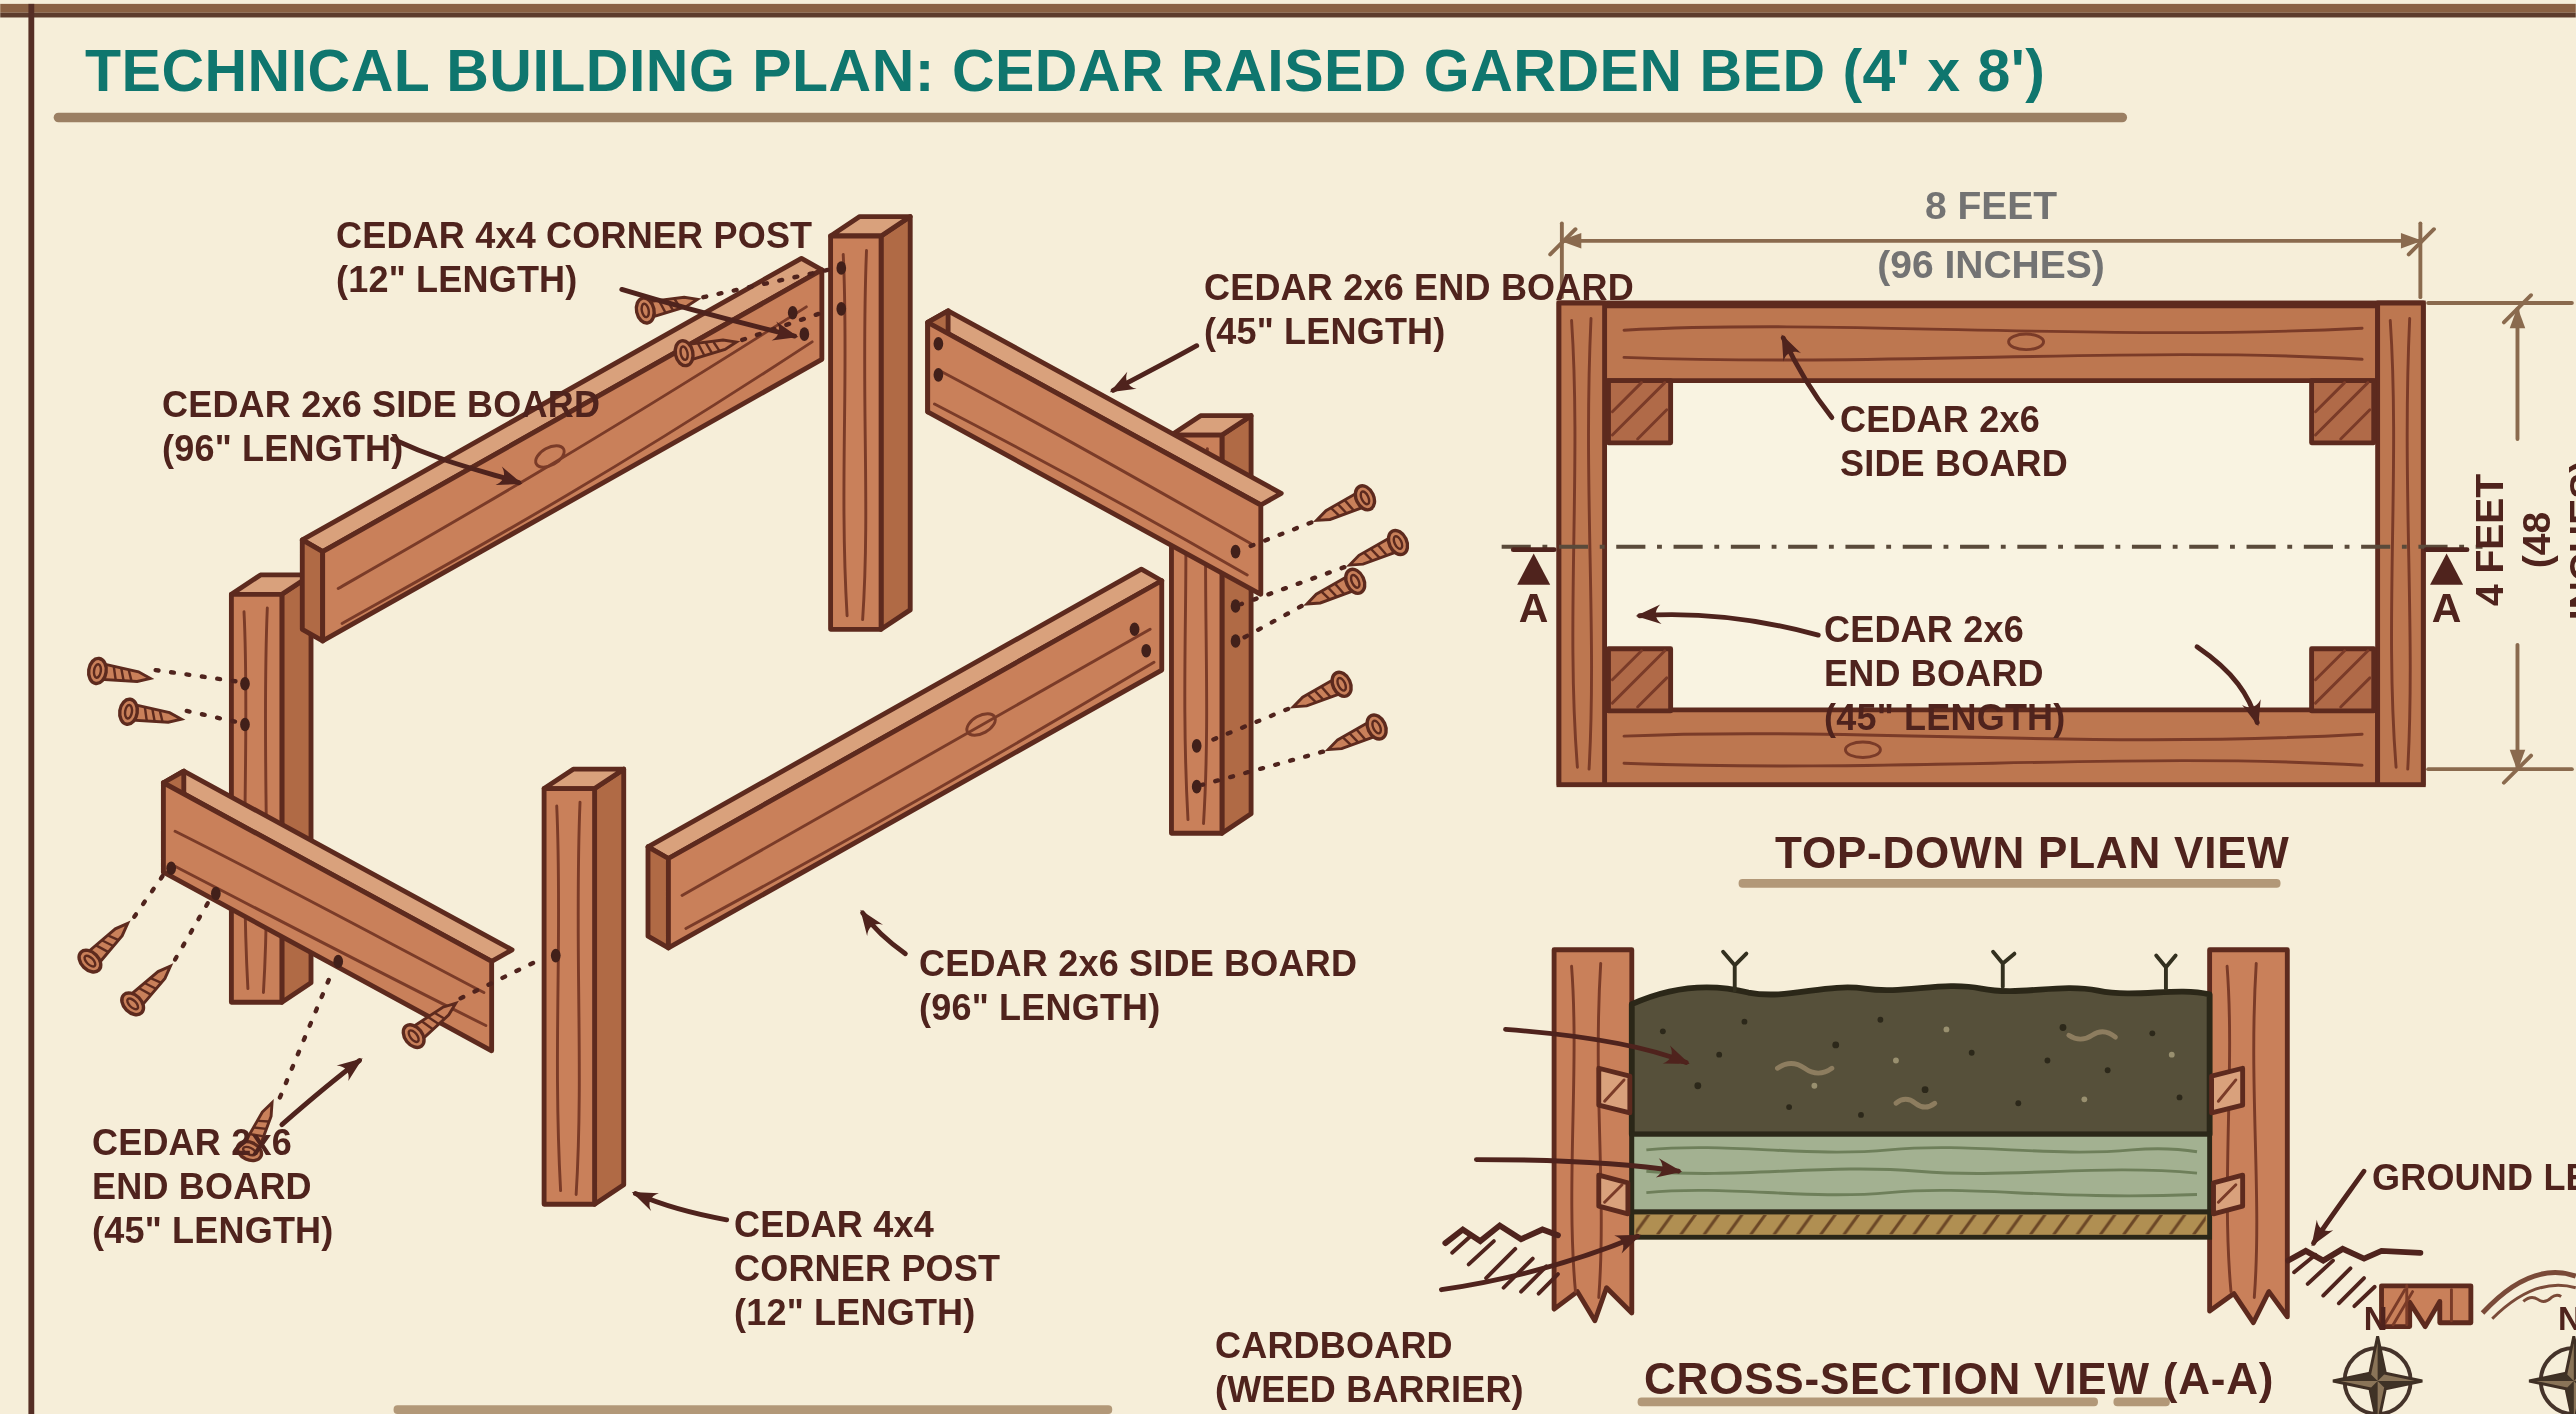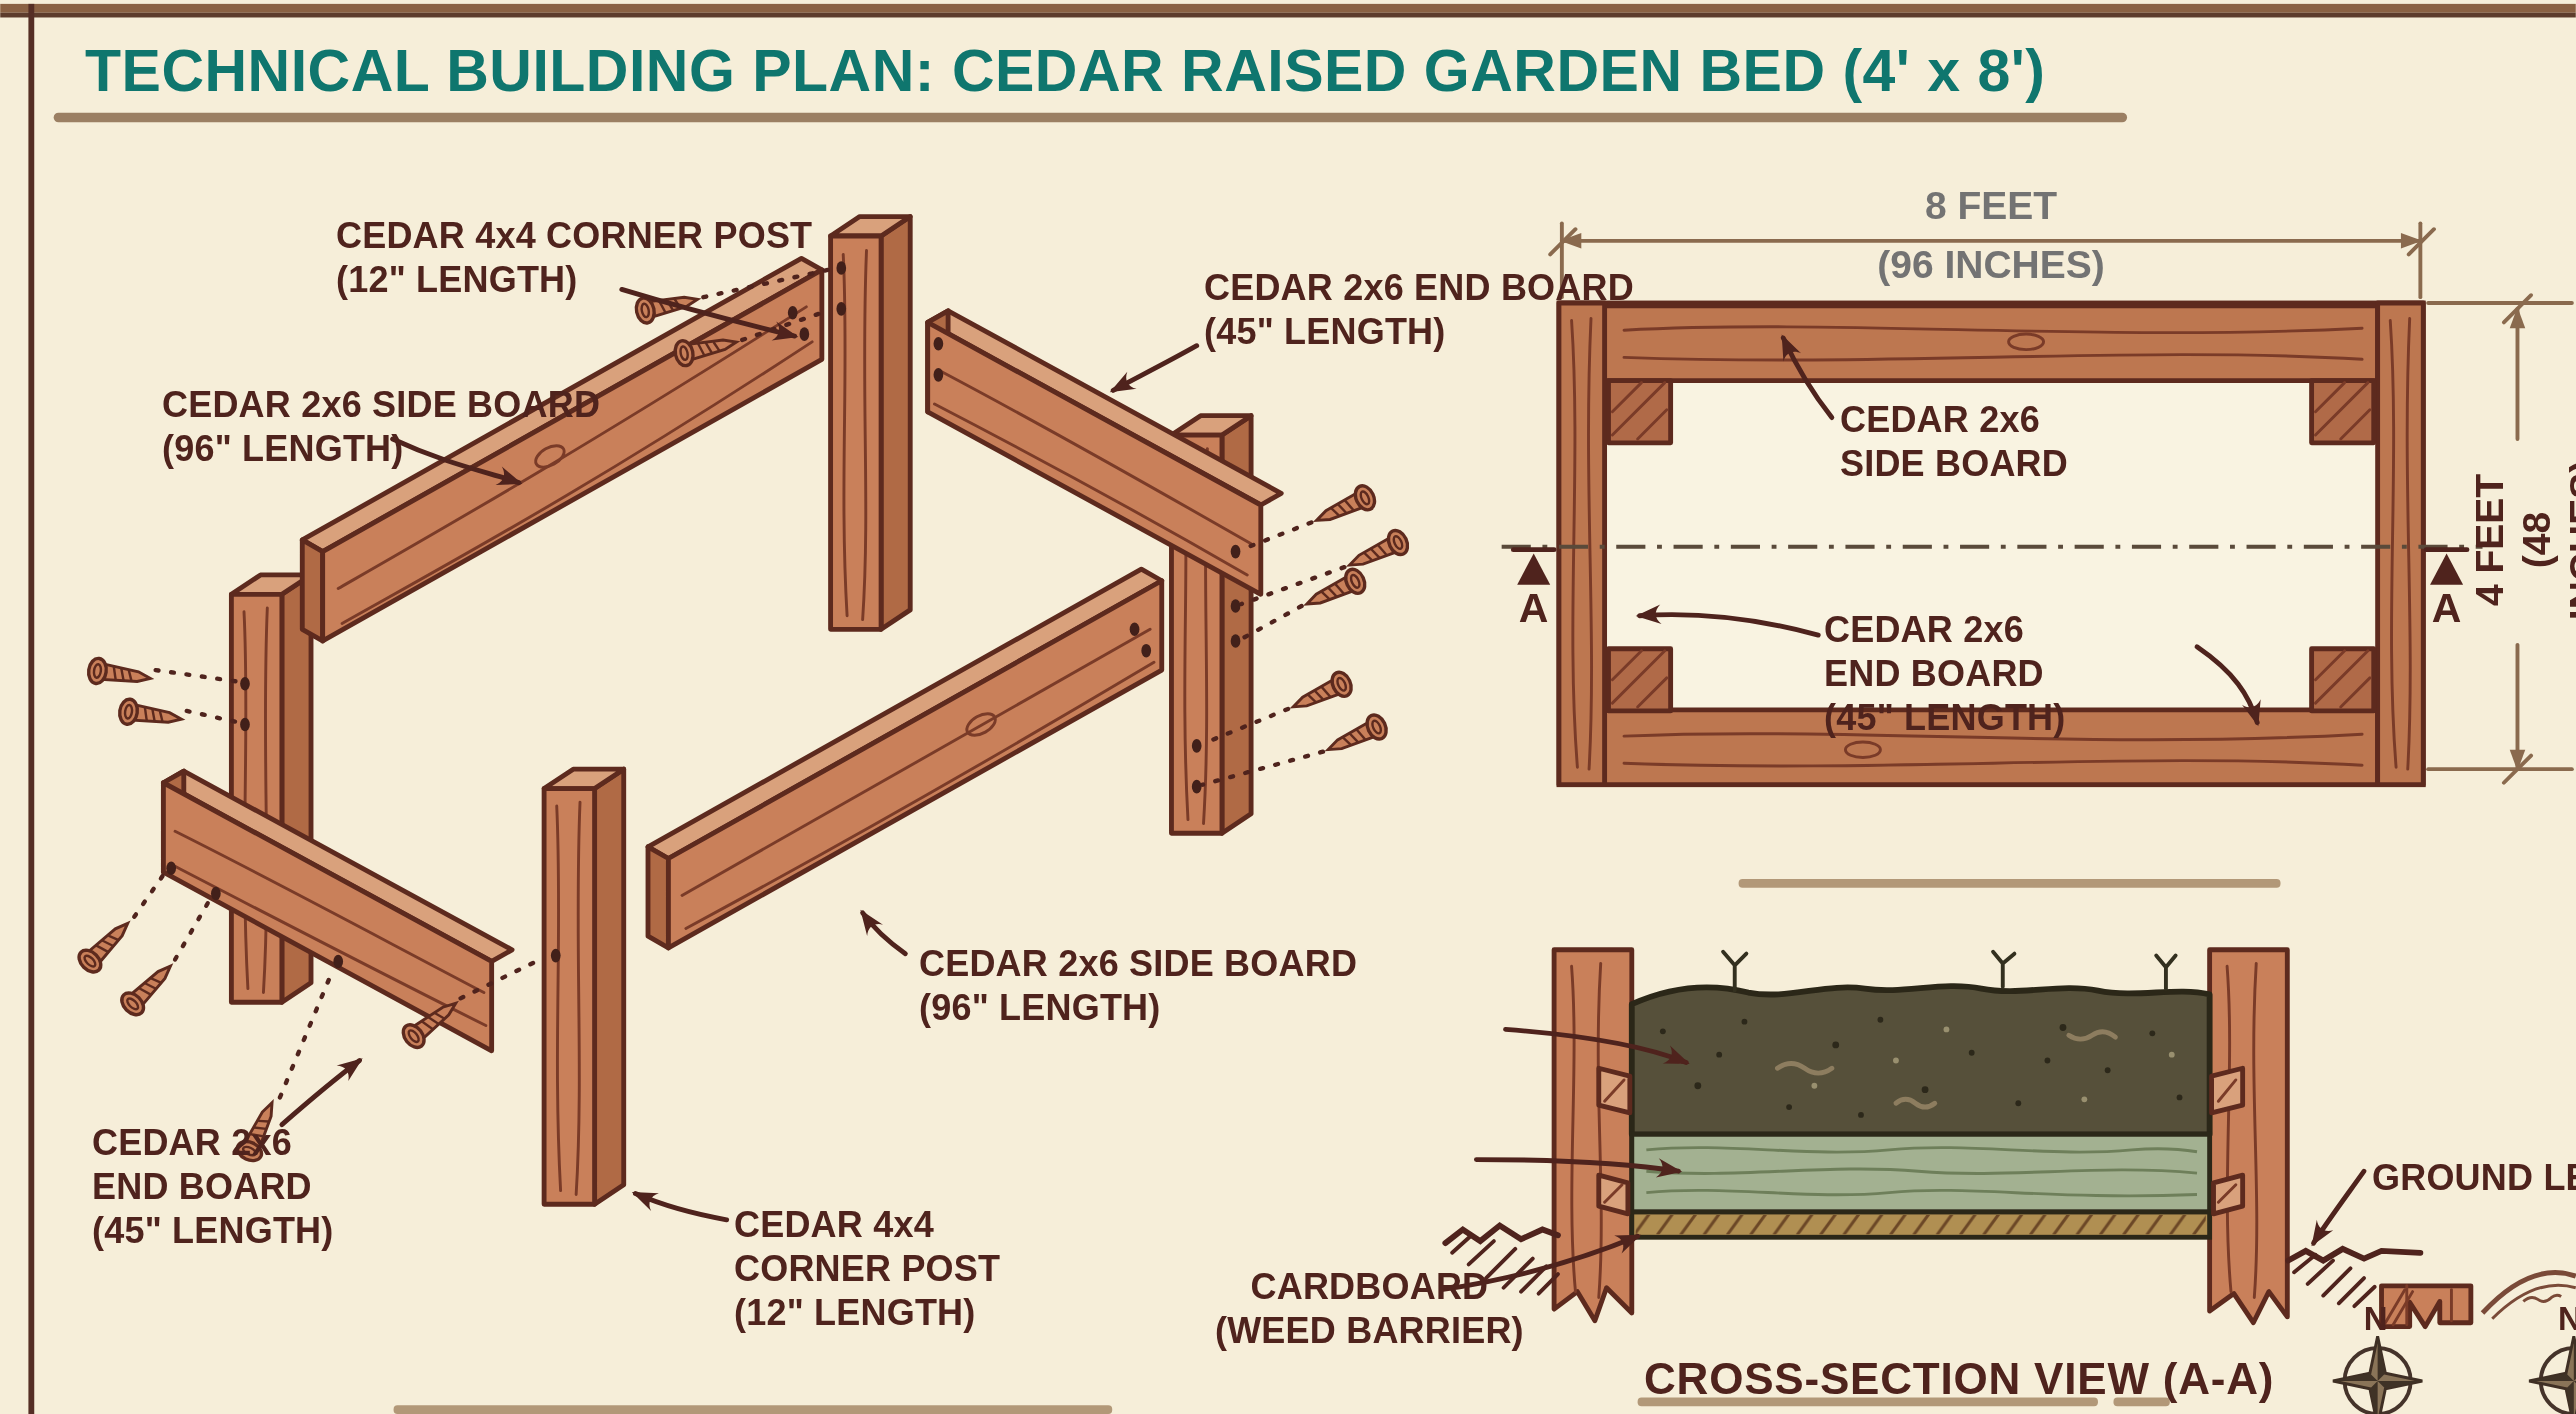--- a/index.html
+++ b/index.html
@@ -406,20 +406,21 @@
 (96 INCHES)</div>
 <div class="dimv">4 FEET
 (48 INCHES)</div>
 <div class="lbl" style="left:1840px;top:398px;">CEDAR 2x6
 SIDE BOARD</div>
 <div class="lbl" style="left:1824px;top:608px;">CEDAR 2x6
 END BOARD
 (45" LENGTH)</div>
 <div class="amark" style="left:1514px;top:585px;">A</div>
 <div class="amark" style="left:2427px;top:585px;">A</div>
-
-<div class="lbl" style="left:1215px;top:1265px;text-align:center;">CARDBOARD
+<div class="lbl cap" style="left:1775px;top:826px;">TOP-DOWN PLAN VIEW</div>
+
+<div class="lbl" style="left:1215px;top:1324px;">CARDBOARD
 (WEED BARRIER)</div>
 <div class="lbl" style="left:2372px;top:1156px;white-space:nowrap;">GROUND LEVEL</div>
 <div class="lbl cap" style="left:1644px;top:1352px;">CROSS-SECTION VIEW (A-A)</div>
 
 </div>
 
 
 </body></html>

